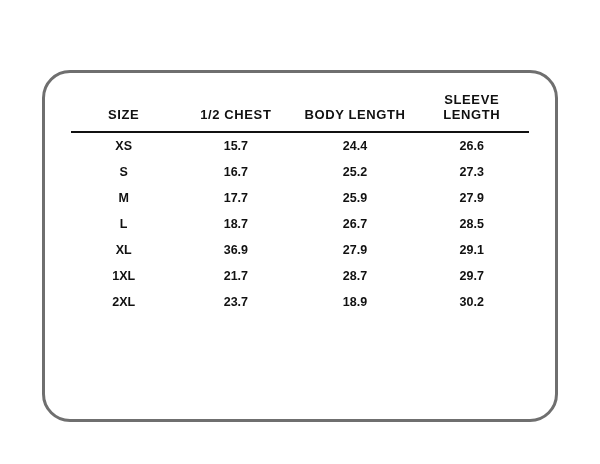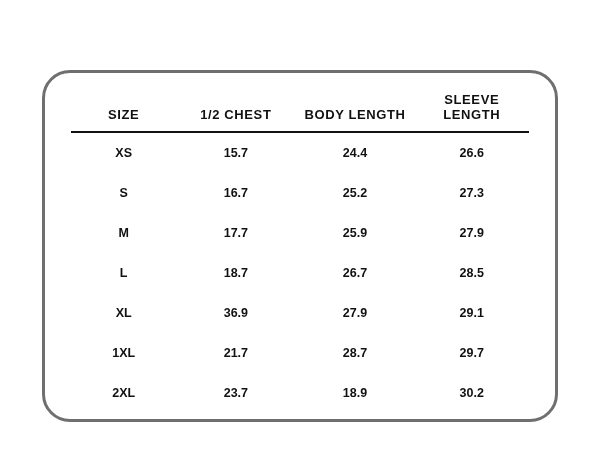--- a/index.html
+++ b/index.html
@@ -86,21 +86,21 @@
   }
 
   table.size-chart thead tr {
     border-bottom: 2px solid #111111;
   }
 
   table.size-chart td {
     font-size: 12.5px;
     font-weight: bold;
     text-align: center;
-    padding: 13px 0;
+    padding: 6px 0;
     color: #111111;
   }
 
   table.size-chart col.c-size   { width: 23%; }
   table.size-chart col.c-chest  { width: 26%; }
   table.size-chart col.c-body   { width: 26%; }
   table.size-chart col.c-sleeve { width: 25%; }
 
   .footnote {
     position: absolute;

